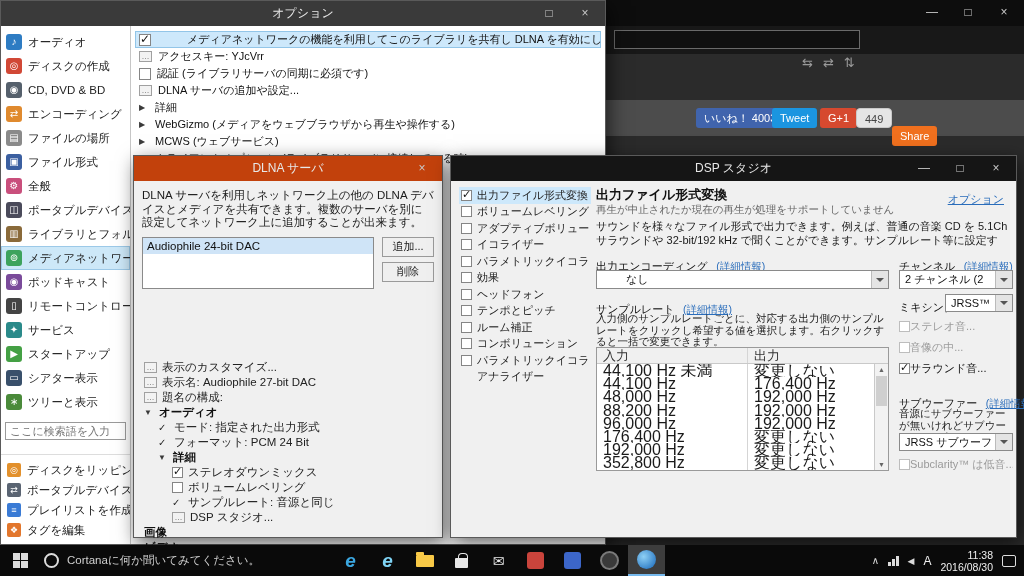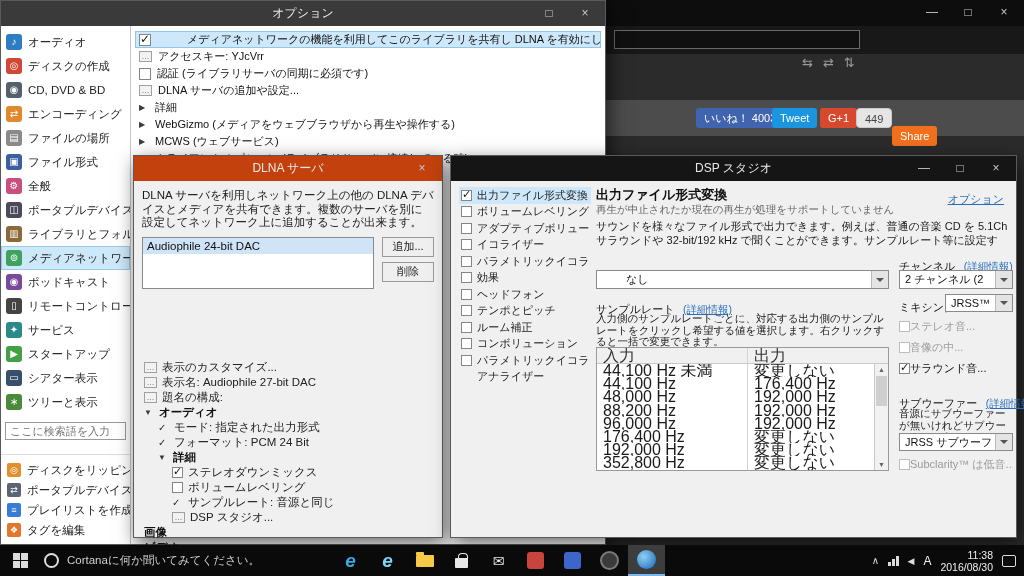--- a/index.html
+++ b/index.html
@@ -88,21 +88,21 @@
   .dsp-opt-link { position:absolute; right:12px; top:11px; font-size:11px; }
   .dsp-intro { position:absolute; left:145px; right:8px; top:39px; font-size:11px; line-height:13.5px; color:#1a1a1a; height:28px; overflow:hidden; }
   .flabel { font-size:11px; color:#111; margin-right:4px; }
   .frow { position:absolute; white-space:nowrap; }
   .jsel { position:absolute; background:#fff; border:1px solid #8a8a8a; height:19px; display:flex; align-items:center; padding:0 20px 0 5px; font-size:11px; color:#111; overflow:hidden; }
   .jsel::before { content:""; position:absolute; right:0; top:0; bottom:0; width:16px; background:#e4e4e4; border-left:1px solid #bbb; }
   .jsel::after { content:""; position:absolute; right:4px; top:50%; margin-top:-2px; border:4px solid transparent; border-top-color:#555; }
   .jsel span { white-space:nowrap; overflow:hidden; }
   .sr-para { position:absolute; left:145px; top:132px; width:293px; font-size:10.5px; line-height:11.5px; color:#1a1a1a; height:34px; overflow:hidden; }
   .sr-table { position:absolute; left:145px; top:166px; width:293px; height:124px; background:#fff; border:1px solid #9a9a9a; }
-  .thead { display:flex; height:16px; background:#f0f0f0; border-bottom:1px solid #c9c9c9; font-size:16px; color:#333; }
+  .thead { display:flex; height:16px; background:#f0f0f0; border-bottom:1px solid #c9c9c9; font-size:13px; color:#333; }
   .th.in, .td.in { width:150px; padding-left:6px; }
   .th.out, .td.out { flex:1; padding-left:6px; border-left:1px solid #d5d5d5; }
   .th { line-height:15px; }
   .tr { display:flex; height:13.2px; font-size:16px; color:#1a1a1a; }
   .td { line-height:13px; white-space:nowrap; overflow:hidden; }
   .vscroll { position:absolute; right:0; top:16px; bottom:0; width:14px; background:#f2f2f2; border-left:1px solid #c9c9c9; }
   .vs-up, .vs-down { position:absolute; left:0; right:0; height:11px; text-align:center; font-size:7px; color:#666; line-height:11px; }
   .vs-up { top:0; } .vs-down { bottom:0; }
   .vs-thumb { position:absolute; left:1px; right:1px; top:12px; height:30px; background:#cfcfcf; }
   .side-cb { position:absolute; left:448px; display:flex; align-items:center; width:114px; white-space:nowrap; overflow:hidden; }
@@ -440,20 +440,24 @@
             <span class="cb-spacer"></span>
             <span class="mod-label">アナライザー</span>
           </div>
         </div>
 
       <div class="dsp-heading">出力ファイル形式変換</div>
       <a class="dlink dsp-opt-link">オプション</a>
       <div class="dsp-status">再生が中止されたか現在の再生が処理をサポートしていません</div>
       <div class="dsp-intro">サウンドを様々なファイル形式で出力できます。例えば、普通の音楽 CD を 5.1Ch サラウンドや 32-bit/192 kHz で聞くことができます。サンプルレート等に設定する時は、それらの設定に対応したサウンドカードなどが必要です。</div>
 
+      <div class="frow" style="left:145px; top:75px;">
+        <span class="flabel">出力エンコーディング</span>
+        <a class="dlink">(詳細情報)</a>
+      </div>
       <div class="jsel" style="left:145px; top:89px; width:293px;padding-left:29px;">
         <span>なし</span>
       </div>
 
       <div class="frow" style="left:145px; top:118px;">
         <span class="flabel">サンプルレート</span>
         <a class="dlink">(詳細情報)</a>
       </div>
       <div class="sr-para">入力側のサンプルレートごとに、対応する出力側のサンプルレートをクリックし希望する値を選択します。右クリックすると一括で変更できます。</div>
 

